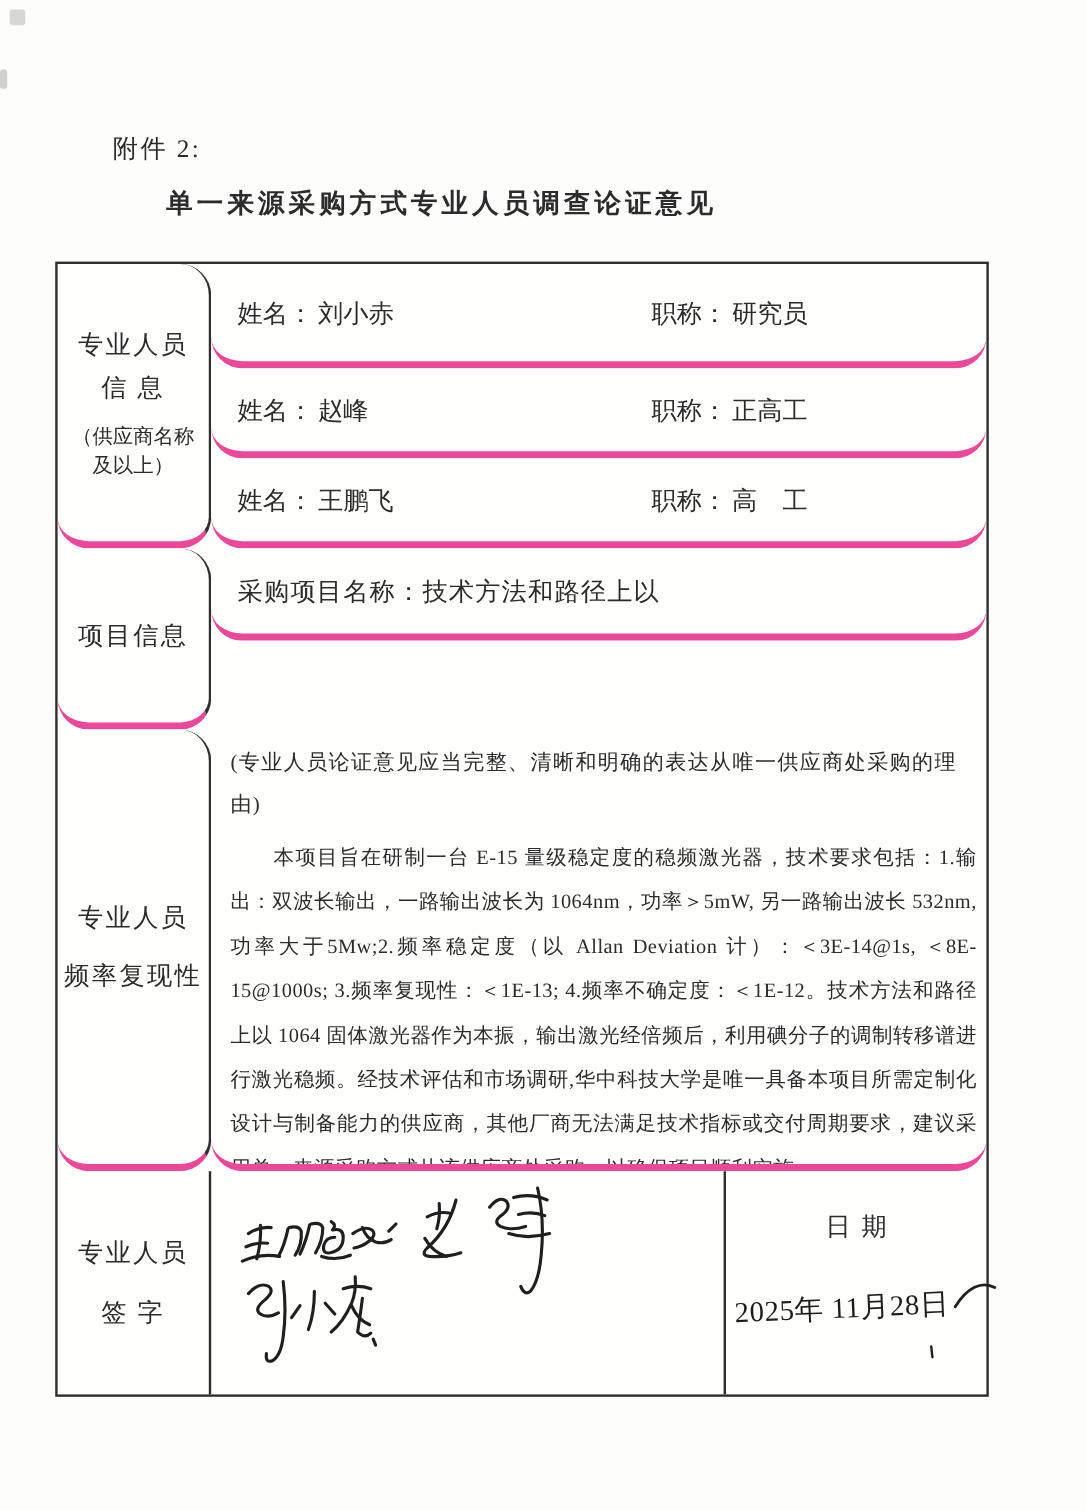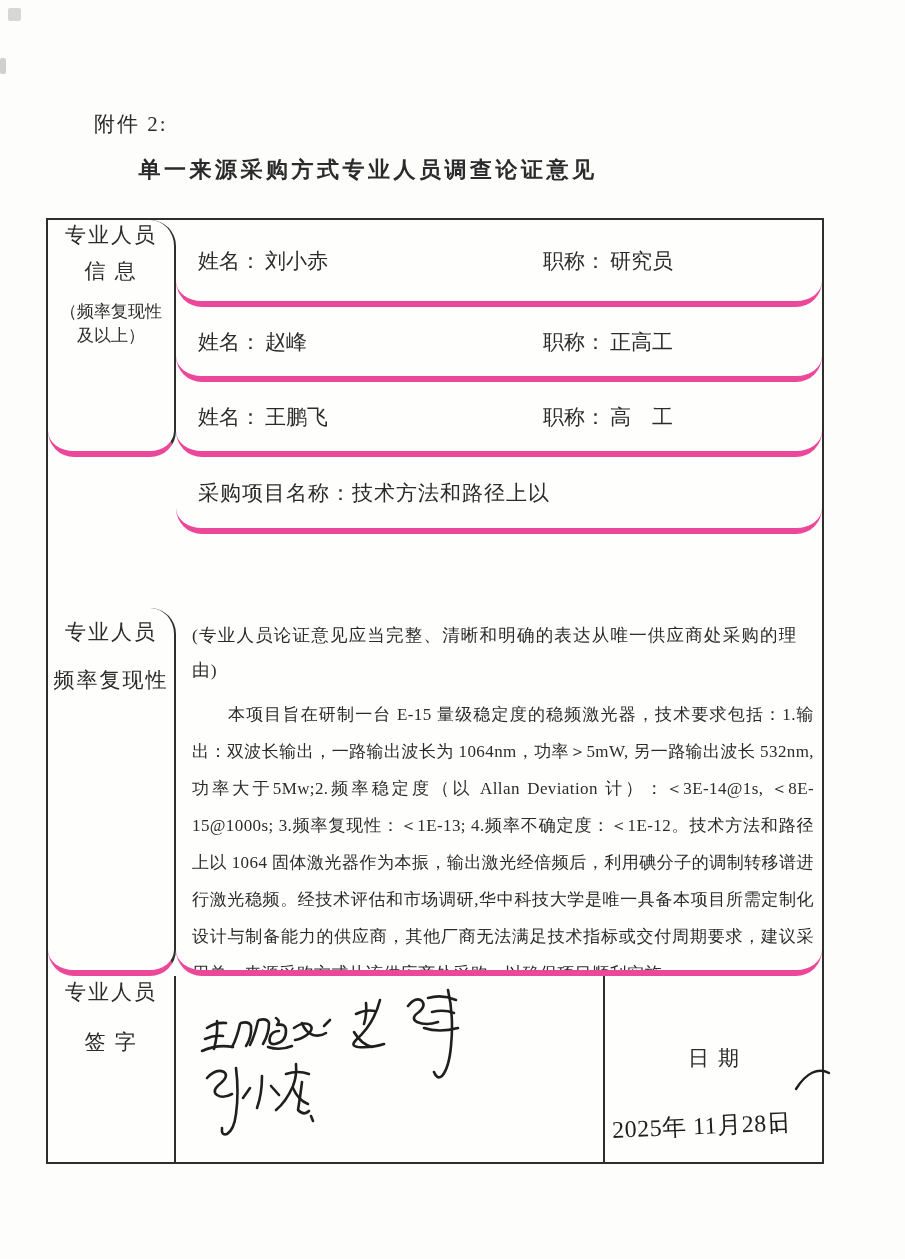--- a/index.html
+++ b/index.html
@@ -23,21 +23,21 @@
     display:grid;box-sizing:border-box;
     grid-template-columns:128px 429px 1fr;
     grid-template-rows:87px 75px 75px 77px 74px 368px 1fr;
     border:2px solid #2e2e2e;
     background:#fefefd;
   }
   .cell{box-sizing:border-box;position:relative;overflow:hidden;}
   .b-r{border-right:2px solid #2e2e2e;}
   .b-b{border-bottom:6px solid #ec4899;border-radius:26px;}
   .label-cell{
-    display:flex;flex-direction:column;align-items:center;
+    display:flex;flex-direction:column;align-items:center;justify-content:center;
     text-align:center;font-size:21px;line-height:30px;letter-spacing:2px;
   }
   .label-note{font-size:17px;line-height:24px;letter-spacing:0;}
   .kv-row{display:flex;align-items:center;padding-left:22px;font-size:21px;}
   .kv-name{width:345px;display:flex;}
   .kv-val{margin-left:4px;font-family:Liberation Serif, serif;}
   .single-row{display:flex;align-items:center;padding-left:22px;font-size:21px;letter-spacing:1px;}
   
   .opinion-cell{padding:10px 8px 0 8px;}
   .opinion-note{font-size:17.5px;line-height:35px;letter-spacing:1.2px;}
@@ -67,21 +67,21 @@
 <div class="speck" style="left:0px;top:58px;width:6px;height:16px;background:#d0d0d0;"></div>
 
 <div id="attachment-label">附件 2:</div>
 <div id="doc-title">单一来源采购方式专业人员调查论证意见</div>
 
 <div class="doc-table">
 
   <div class="cell b-r b-b label-cell" style="grid-column:1;grid-row:1/4;">
     <div>专业人员</div>
     <div style="margin-top:6px;">信 息</div>
-    <div class="label-note" style="margin-top:14px;">（频率复现性</div>
+    <div class="label-note" style="margin-top:14px;">（供应商名称</div>
     <div class="label-note">及以上）</div>
   </div>
 
   <div class="cell b-b kv-row" style="grid-column:2/4;grid-row:1;">
     <span class="kv-name">
         <span>姓名：</span>
         <span class="kv-val">刘小赤</span>
       </span>
     <span><span>职称：</span><span class="kv-val">研究员</span></span>
   </div>
@@ -93,20 +93,23 @@
     <span><span>职称：</span><span class="kv-val">正高工</span></span>
   </div>
   <div class="cell b-b kv-row" style="grid-column:2/4;grid-row:3;">
     <span class="kv-name">
         <span>姓名：</span>
         <span class="kv-val">王鹏飞</span>
       </span>
     <span><span>职称：</span><span class="kv-val">高　工</span></span>
   </div>
 
+  <div class="cell b-r b-b label-cell" style="grid-column:1;grid-row:4/6;">
+    <div>项目信息</div>
+  </div>
   <div class="cell b-b single-row" style="grid-column:2/4;grid-row:4;">
     <span>采购项目名称：技术方法和路径上以</span>
   </div>
 
   <div class="cell b-r b-b label-cell" style="grid-column:1;grid-row:6;">
     <div style="line-height:48px;">专业人员</div>
     <div style="line-height:48px;">频率复现性</div>
   </div>
   <div class="cell b-b opinion-cell" style="grid-column:2/4;grid-row:6;padding-left:16px;">
     <div class="opinion-note">(专业人员论证意见应当完整、清晰和明确的表达从唯一供应商处采购的理由)</div>
@@ -157,21 +160,21 @@
           <path d="M95,110 L103,119"></path>
         <path d="M110,98 Q122,94 133,98"></path>
         <path d="M120,88 Q121,100 117,110 Q110,126 100,134"></path>
         <path d="M117,112 Q122,124 132,128"></path>
         <path d="M126,106 Q124,122 122,134 Q128,140 133,135"></path>
         <path d="M135,140 L137,145"></path>
       </g>
     </svg>
   </div>
 
-  <div class="cell date-cell" style="grid-column:3;grid-row:7;margin-top:36px;">
+  <div class="cell date-cell" style="grid-column:3;grid-row:7;">
     <div class="date-label">日期</div>
     <div class="date-value">2025年 11月28日</div>
   </div>
 </div>
 
 <svg id="page-marks" width="905" height="1259" viewBox="0 0 905 1259">
   <path class="ink" style="stroke-width:2.4;" d="M796,1089 C806,1073 818,1067 829,1073"></path>
   <path class="ink" style="stroke-width:2;" d="M776,1122 L777,1131"></path>
 </svg>
 

